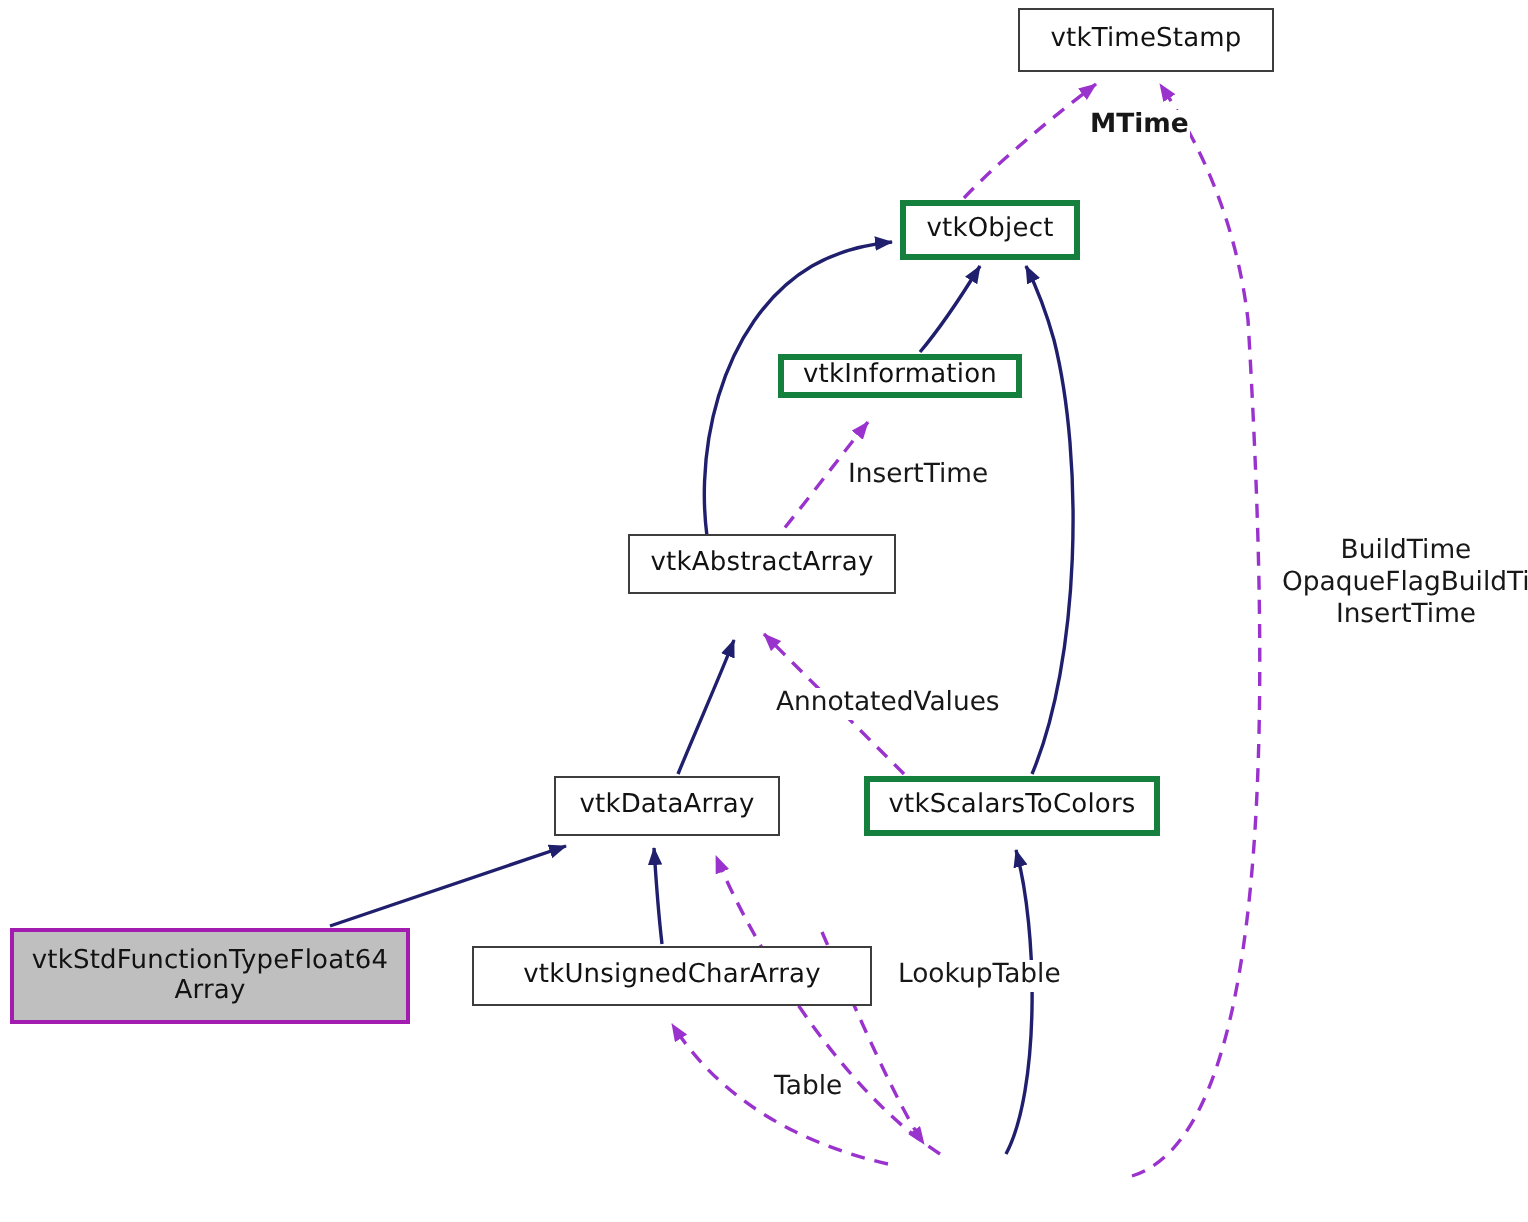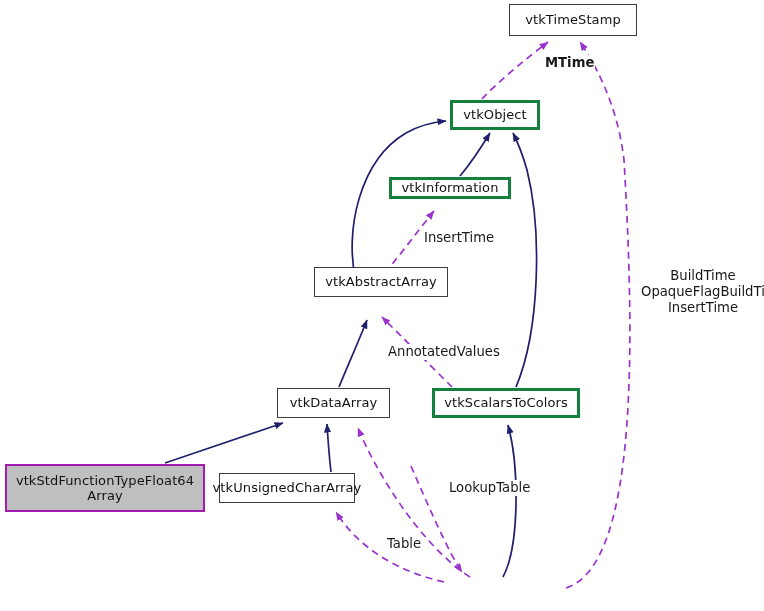--- a/index.html
+++ b/index.html
@@ -125,21 +125,21 @@
 
   <div class="node red" style="left:432px; top:388px; width:148px; height:30px;">
     <span>vtkScalarsToColors</span>
   </div>
 
   <div class="node current" style="left:5px; top:464px; width:200px; height:48px;">
     <span>vtkStdFunctionTypeFloat64
 Array</span>
   </div>
 
-  <div class="node" style="left:219px; top:473px; width:136px; height:30px;">
+  <div class="node" style="left:236px; top:473px; width:200px; height:30px;">
     <span>vtkUnsignedCharArray</span>
   </div>
 
 
   <div class="edge-label" style="left:544px; top:55px;font-weight:bold;">MTime</div>
 
   <div class="edge-label" style="left:640px; top:268px; width:124px;">BuildTime
 OpaqueFlagBuildTime
 InsertTime</div>
 

